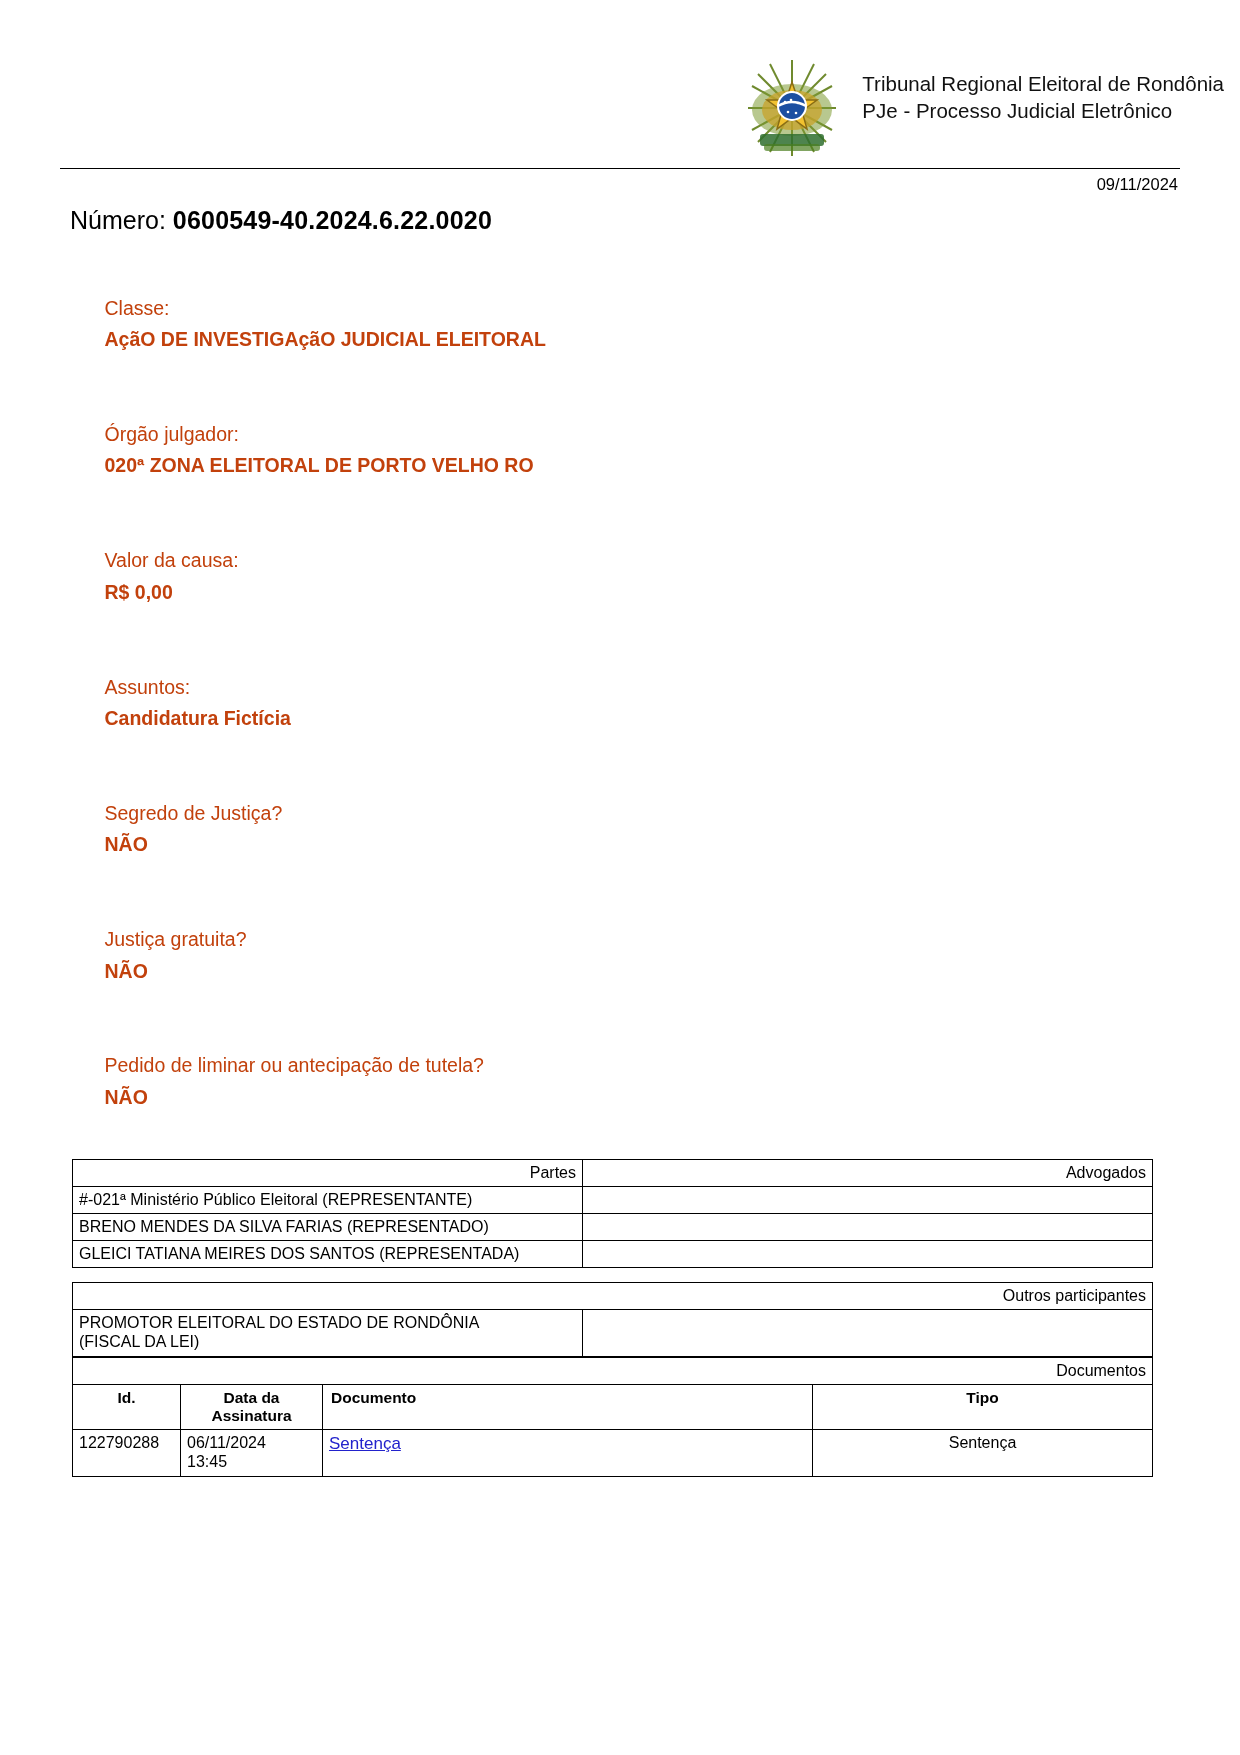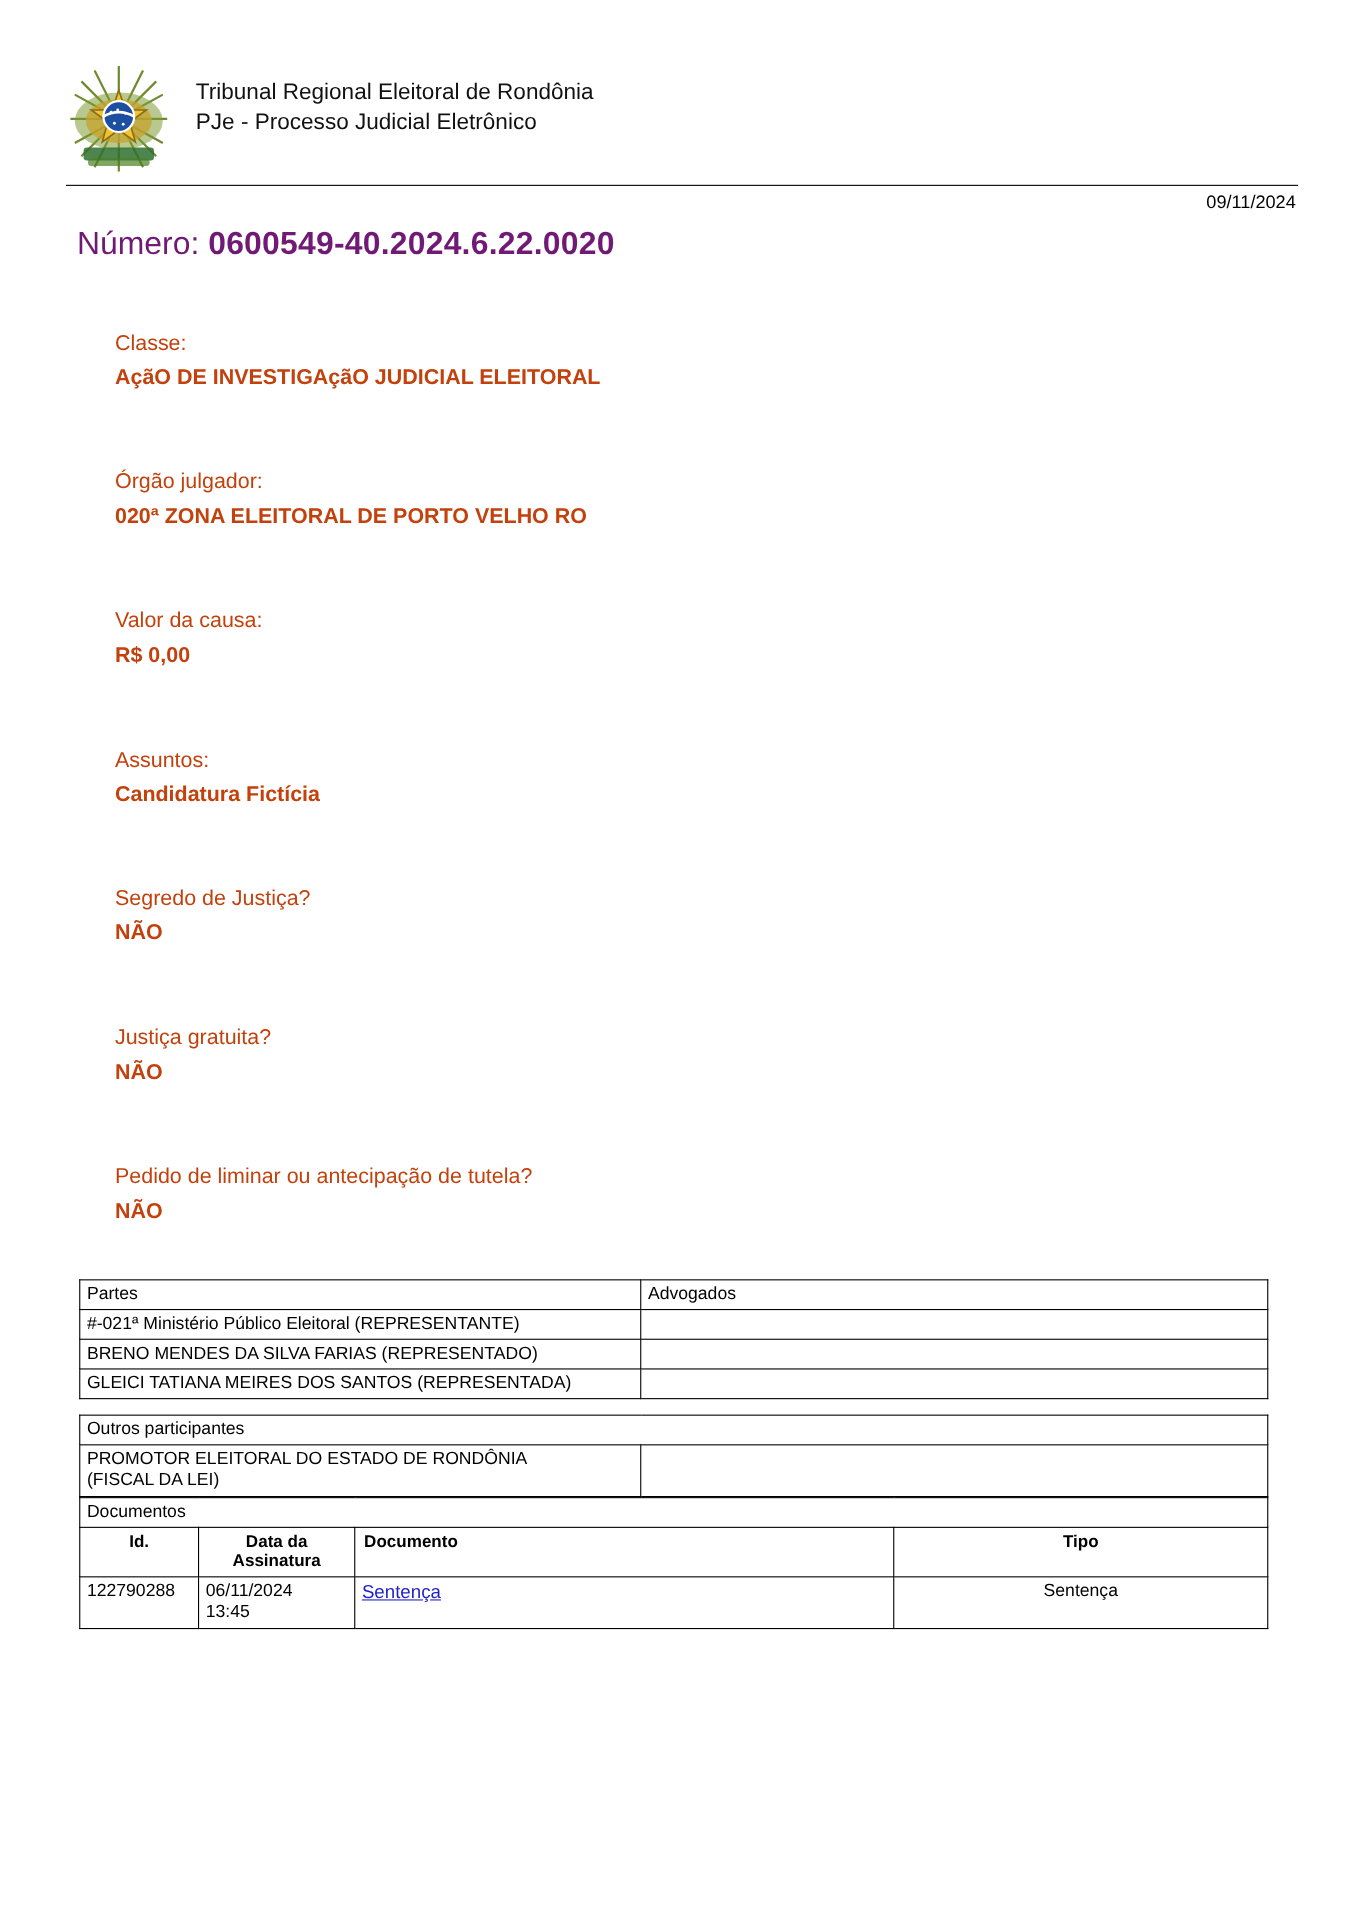--- a/index.html
+++ b/index.html
@@ -19,22 +19,23 @@
     width: 1240px;
     height: 1755px;
     box-sizing: border-box;
     padding: 0;
   }
 
   
   .header {
     display: flex;
     align-items: flex-start;
-    padding: 56px 0 0 60px;
+    padding: 56px 16px 0 60px;
     gap: 22px;
+    justify-content: flex-end;
   }
   .brasao {
     width: 96px;
     height: 104px;
     flex: 0 0 auto;
     position: relative;
   }
   .header-text {
     padding-top: 14px;
     line-height: 1.32;
@@ -51,22 +52,22 @@
   .date-line {
     text-align: right;
     padding: 6px 62px 0 0;
     font-size: 16.5px;
     color: #000000;
   }
 
   
   .numero {
     padding: 12px 0 0 70px;
-    font-size: 29px;
-    color: #701a75;
+    font-size: 25px;
+    color: #000000;
   }
   .numero .label { font-weight: normal; }
   .numero .value { font-weight: bold; letter-spacing: .2px; }
 
   
   .meta {
     padding: 26px 0 0 72px;
     font-size: 19.5px;
     line-height: 1.62;
     color: #c2410c;
@@ -82,21 +83,21 @@
     width: 1080px;
     font-size: 15.5px;
   }
   .tbl td, .tbl th {
     border: 1.2px solid #000;
     padding: 4px 6px;
     vertical-align: top;
     font-weight: normal;
   }
   .th-center {
-    text-align: left;
+    text-align: right;
     font-weight: bold;
     font-size: 16px;
     padding: 5px 6px;
   }
   .cell-bold {
     font-weight: bold;
     font-size: 16px;
     white-space: nowrap;
     padding: 5px 5px 5px 6px;
   }

